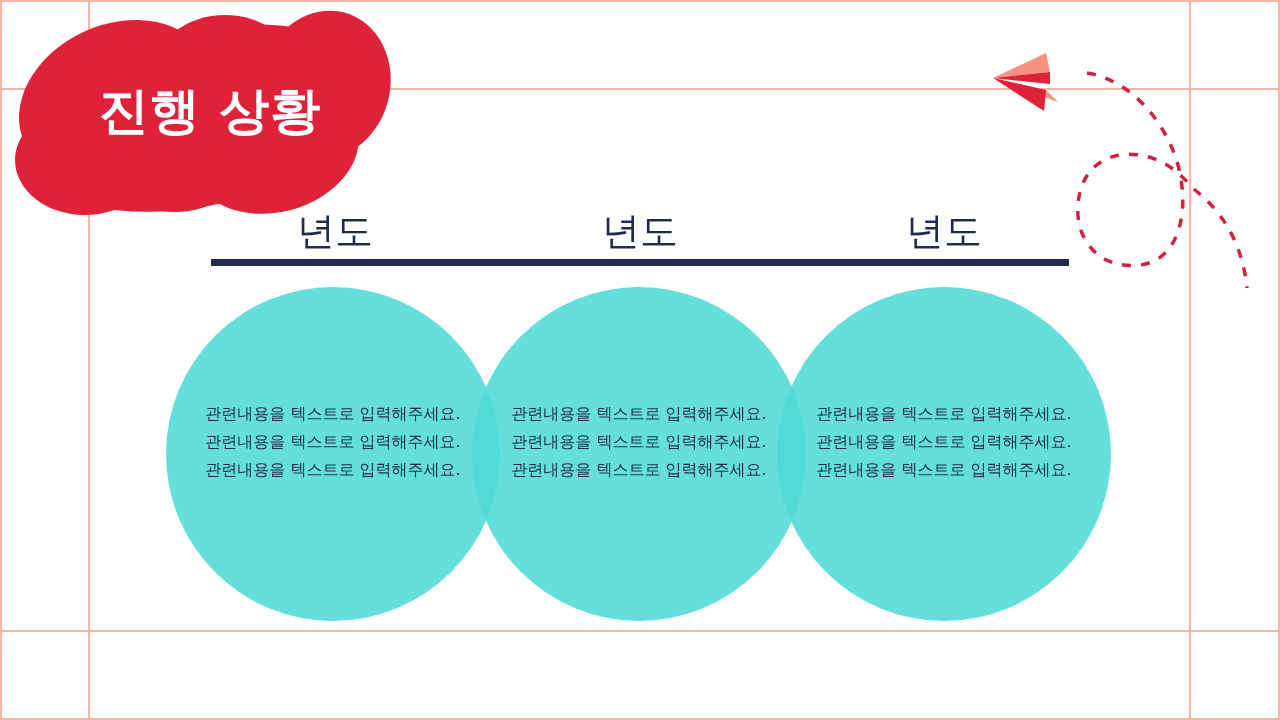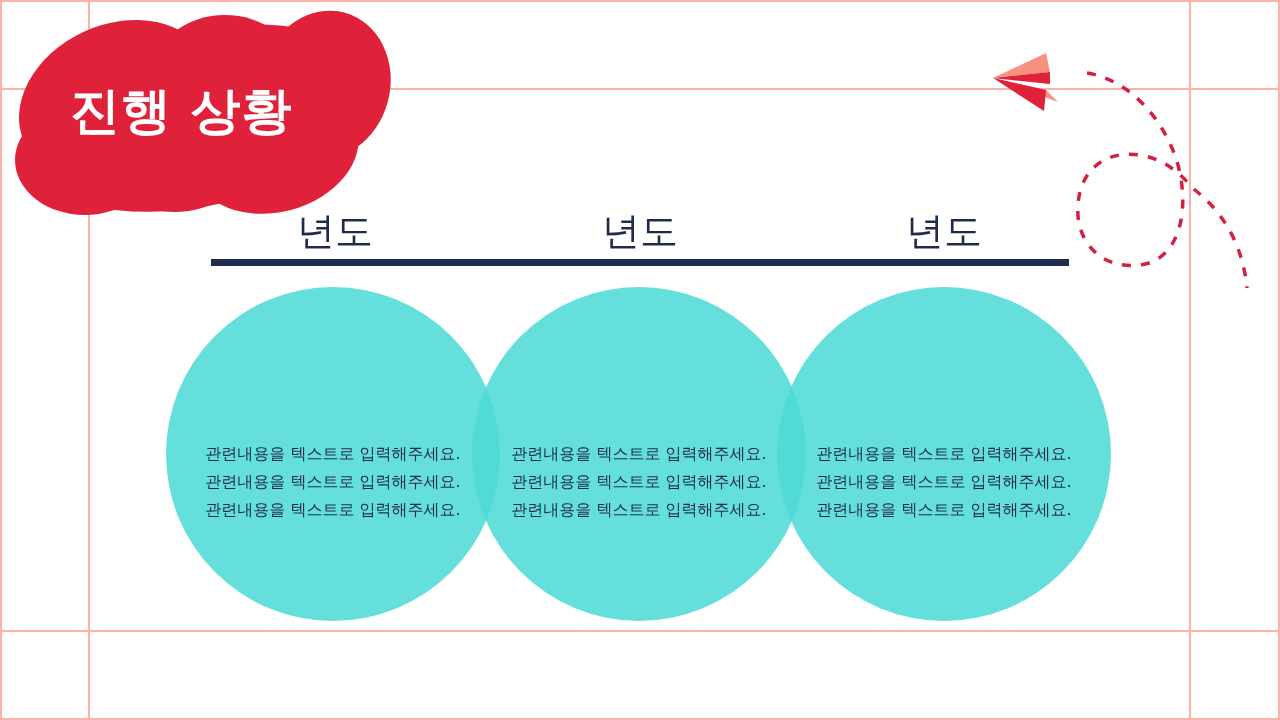--- a/index.html
+++ b/index.html
@@ -6,33 +6,33 @@
   body {
     width: 1280px; height: 720px; position: relative; overflow: hidden;
     background: #ffffff;
     font-family: "DejaVu Sans", "Liberation Sans", sans-serif;
   }
   .guide { position: absolute; background: #f9b4a6; }
   .guide.v { width: 2px; top: 0; height: 720px; }
   .guide.h { height: 2px; left: 0; width: 1280px; }
   .blob { position: absolute; left: 0; top: 0; width: 420px; height: 230px; }
   .title {
-    position: absolute; left: 70px; top: 78px; width: 280px; 
+    position: absolute; left: 70px; top: 78px; width: 280px; text-align: center;
     color: #ffffff; font-weight: bold; font-size: 50px; letter-spacing: 1px;
   }
   .deco { position: absolute; left: 980px; top: 40px; width: 300px; height: 260px; }
   .year {
     position: absolute; top: 206px; width: 160px; text-align: center;
     color: #1f2b4d; font-weight: normal; font-size: 38px;
   }
   .timeline-bar { position: absolute; left: 211px; top: 259px; width: 858px; height: 7px; background: #1f2b4d; }
   .circles { position: absolute; left: 0; top: 0; width: 1280px; height: 720px; }
   .circle-text {
     position: absolute; top: 400px; width: 260px; text-align: center;
-    color: #1f2b4d; font-size: 16px; line-height: 28px; margin-top: 40px;
+    color: #1f2b4d; font-size: 16px; line-height: 28px;
   }
 </style>
 </head>
 <body>
 
 <div class="guide v" style="left:0;"></div>
 <div class="guide v" style="left:88px;"></div>
 <div class="guide v" style="left:1189px;"></div>
 <div class="guide v" style="left:1278px;"></div>
 <div class="guide h" style="top:0;"></div>

